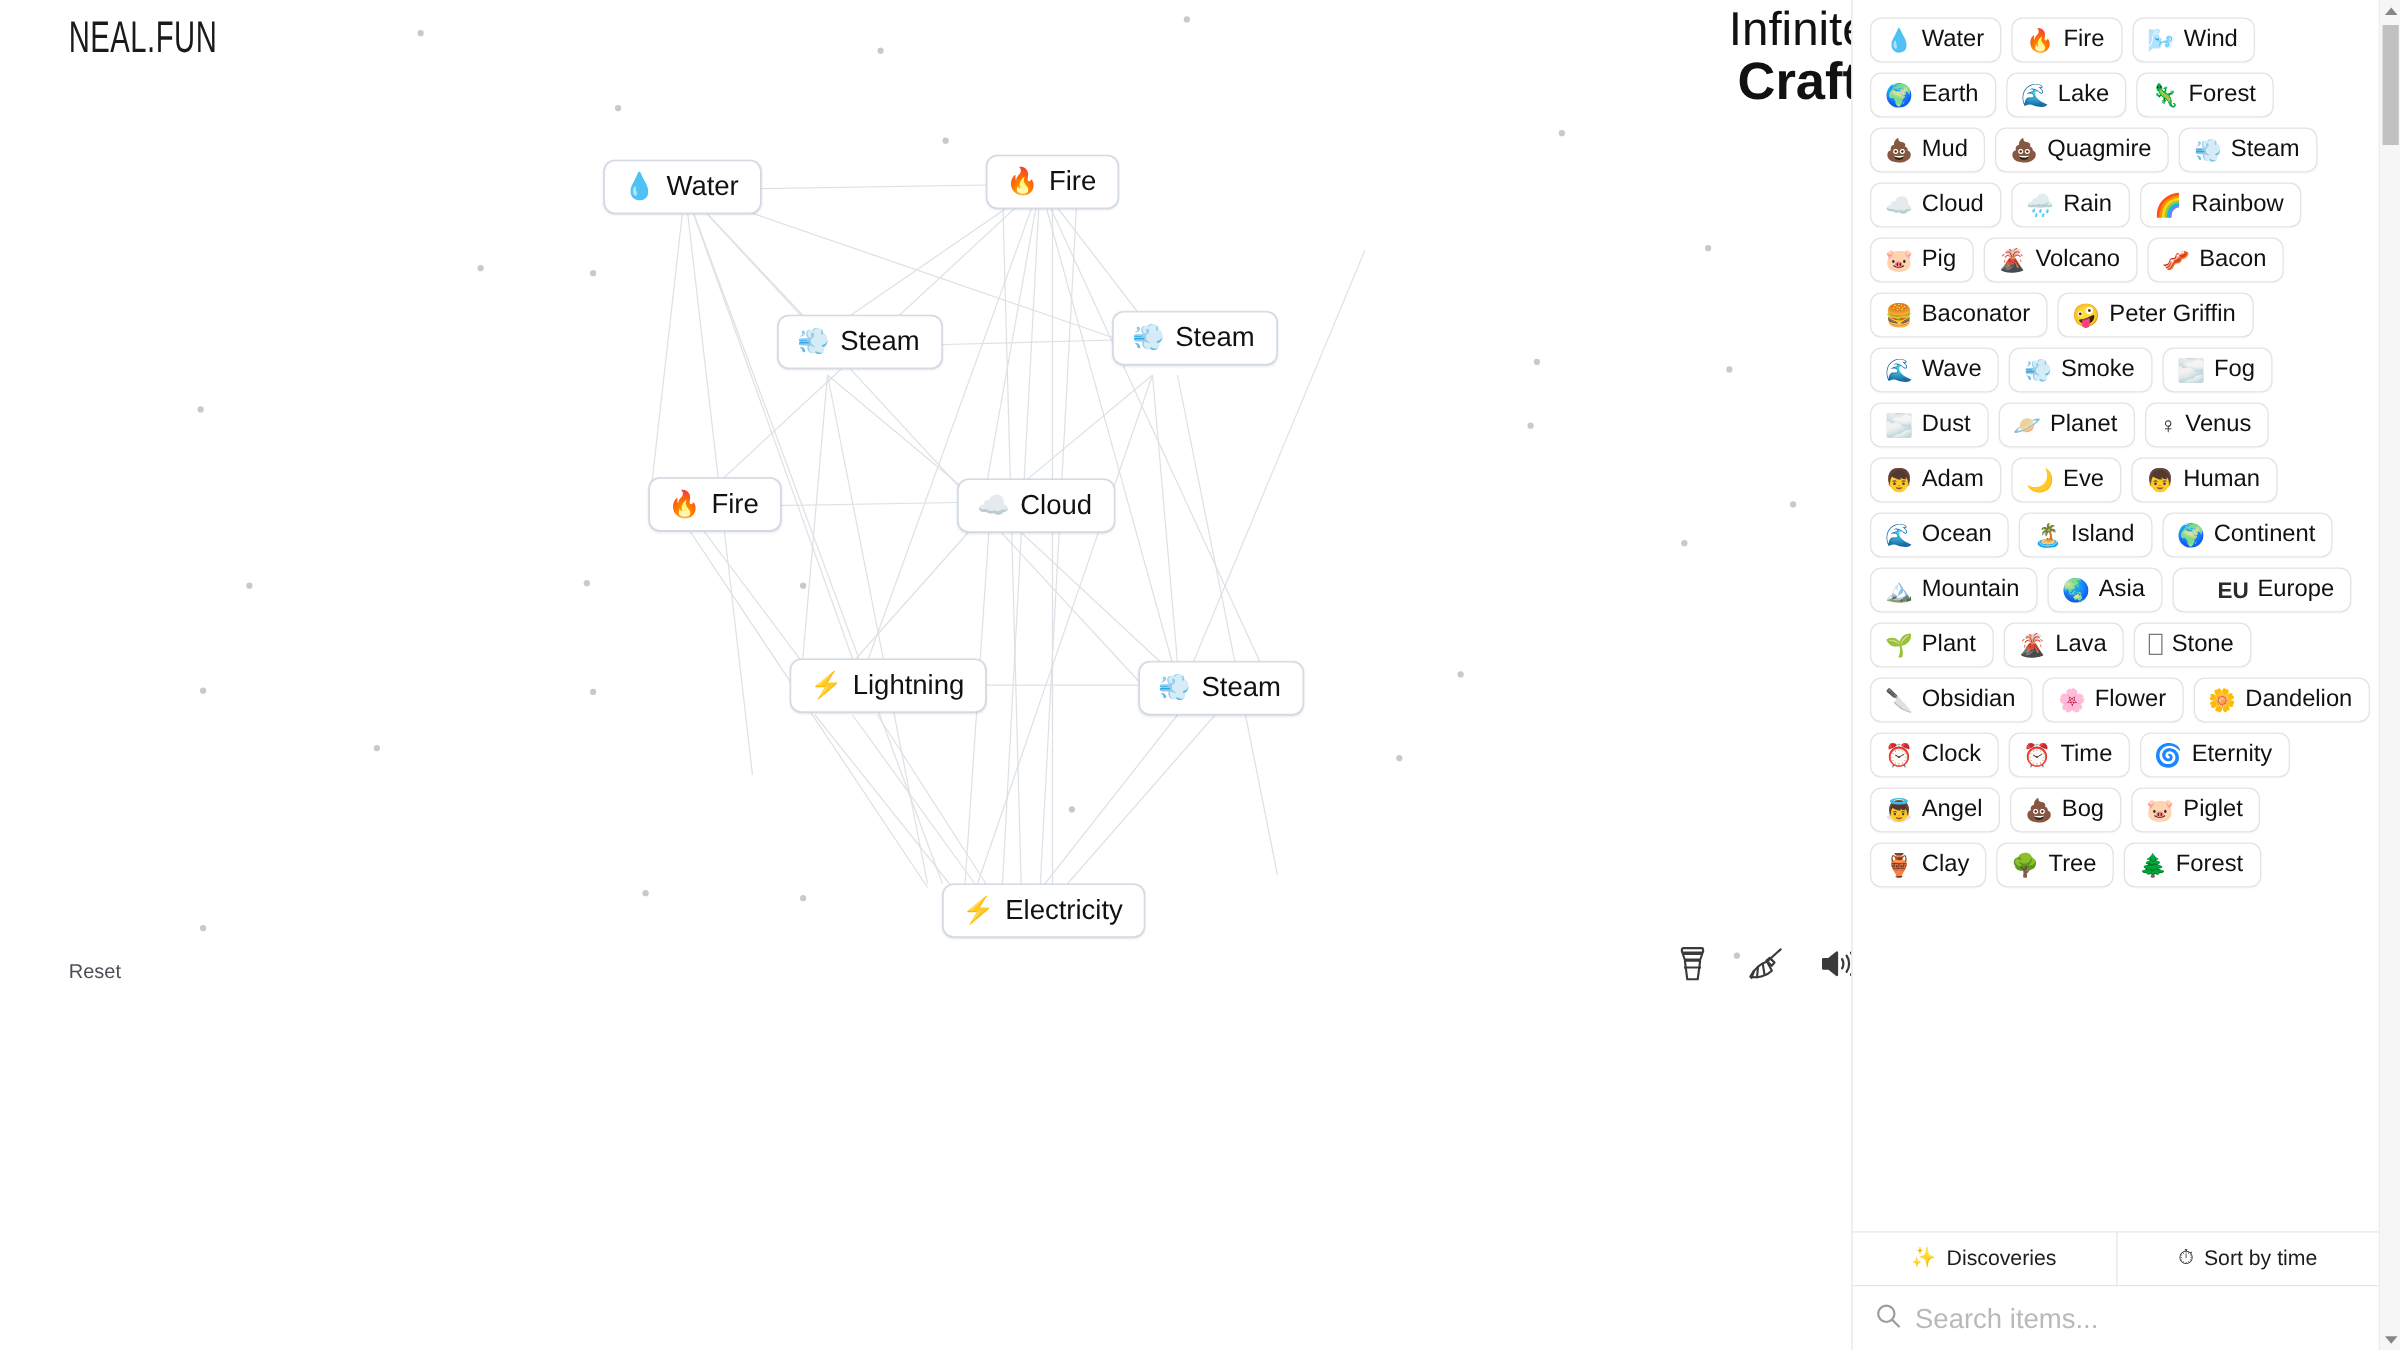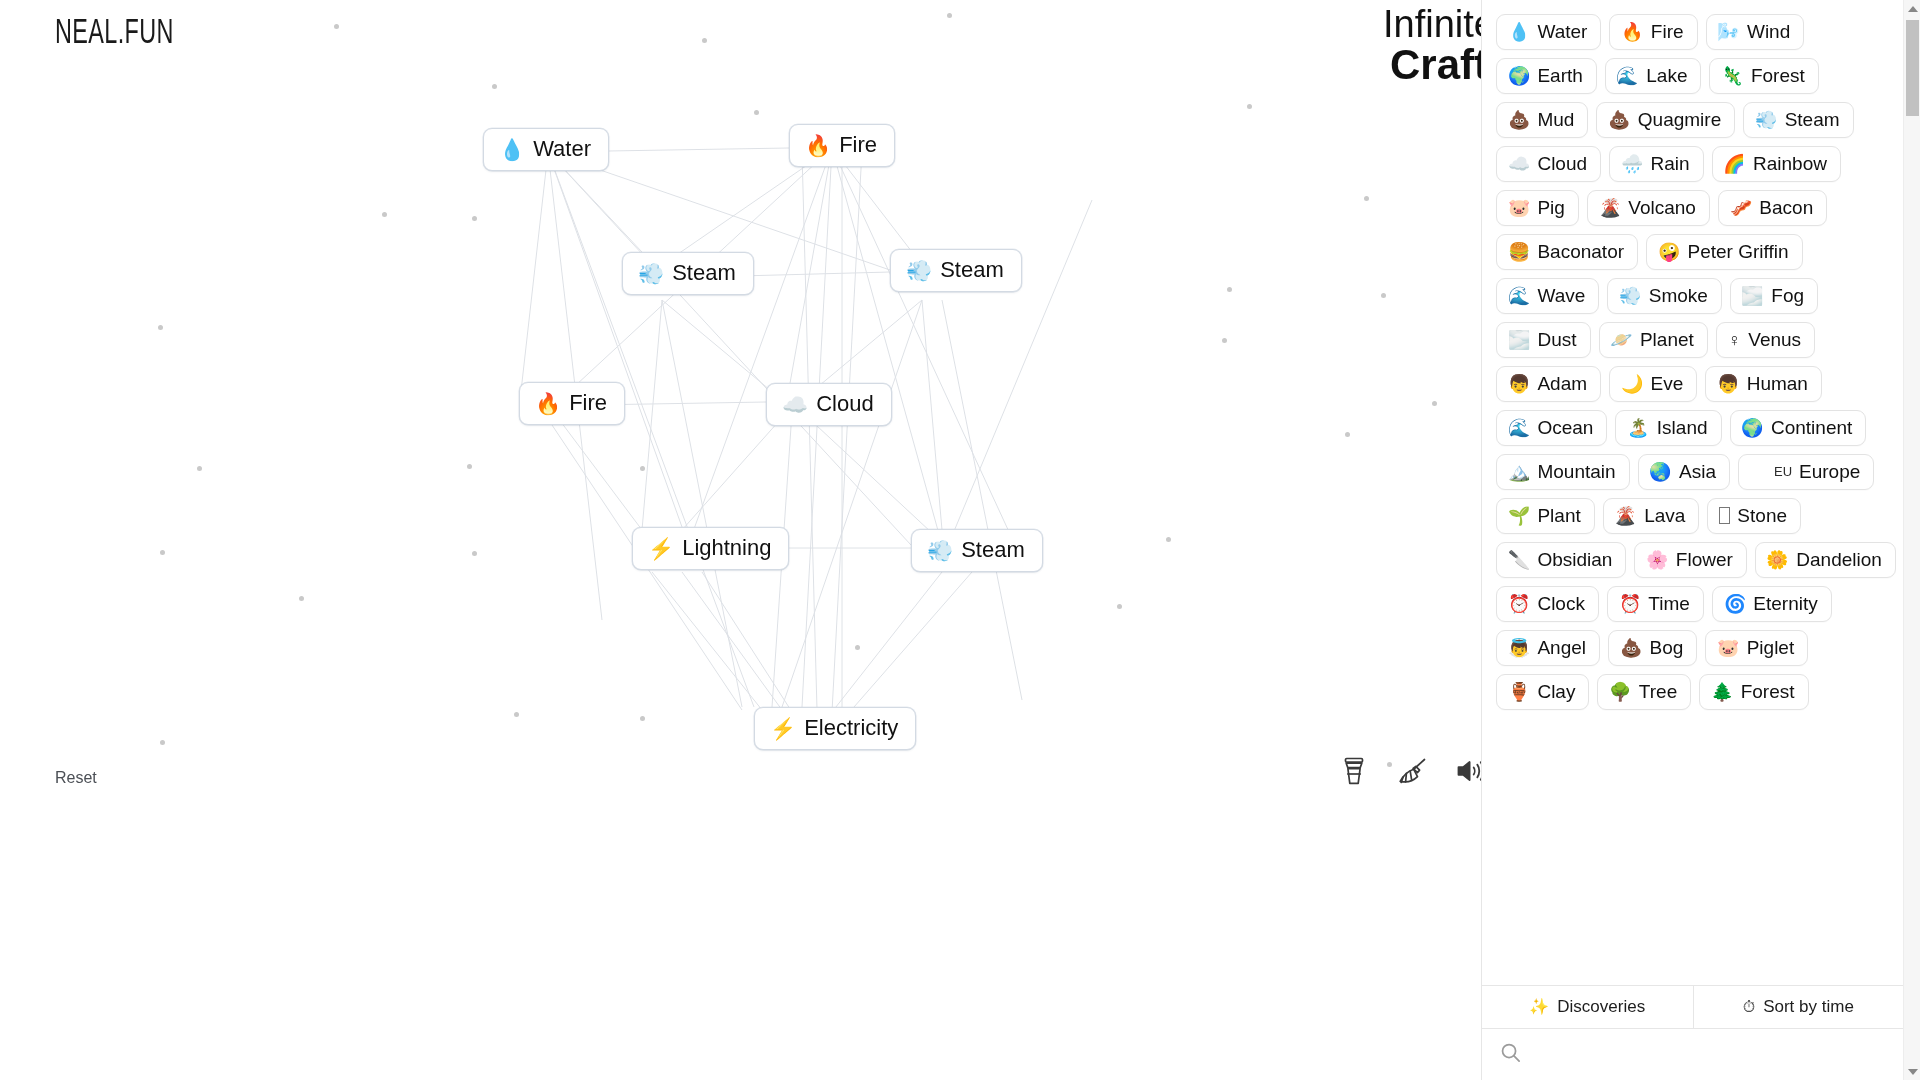--- a/index.html
+++ b/index.html
@@ -156,22 +156,22 @@
     box-shadow: 0 1px 1px rgba(0,0,0,0.02);
   }
   .item .emoji { font-size: 18px; line-height: 1; }
   .item .glyph-missing {
     display: inline-block;
     width: 11px; height: 17px;
     border: 1px solid #777;
     font-size: 0;
   }
   .item .flag-eu {
-    font-size: 13px;
-    font-weight: 400;
+    font-size: 18px;
+    font-weight: 700;
     letter-spacing: 0px;
     color: #2b2b2b;
     padding-left: 24px;
   }
 
   
   #sb-track {
     position: absolute;
     right: 0; top: 0;
     width: 17px; height: 1080px;
@@ -628,20 +628,21 @@
       </div>
     </div>
 
     <div id="search-bar">
       <span>
         <svg width="23" height="23" viewBox="0 0 24 24" fill="none" stroke="#9b9b9b" stroke-width="1.8">
           <circle cx="10.5" cy="10.5" r="6.8"></circle>
           <line x1="15.6" y1="15.6" x2="21" y2="21" stroke-linecap="round"></line>
         </svg>
       </span>
+      <input id="search-input" type="text" autocomplete="off" placeholder="Search items..." style="">
     </div>
 
     <div id="sb-track">
       <div id="sb-up">
           <div class="sb-arrow"></div>
         </div>
       <div id="sb-thumb"></div>
       <div id="sb-down">
           <div class="sb-arrow"></div>
         </div>

